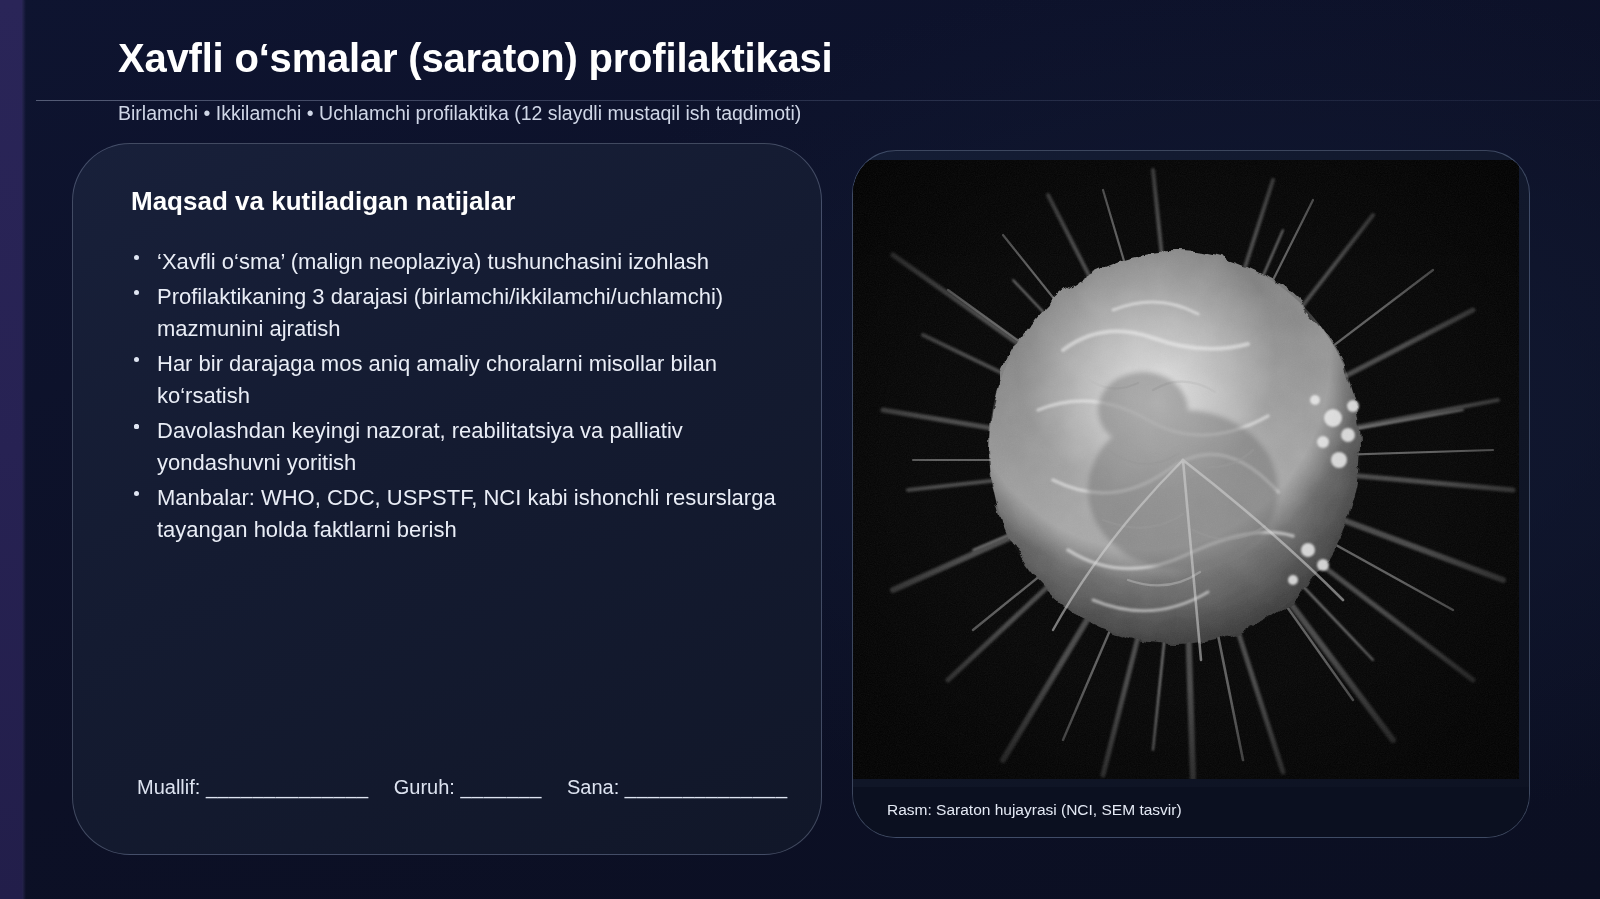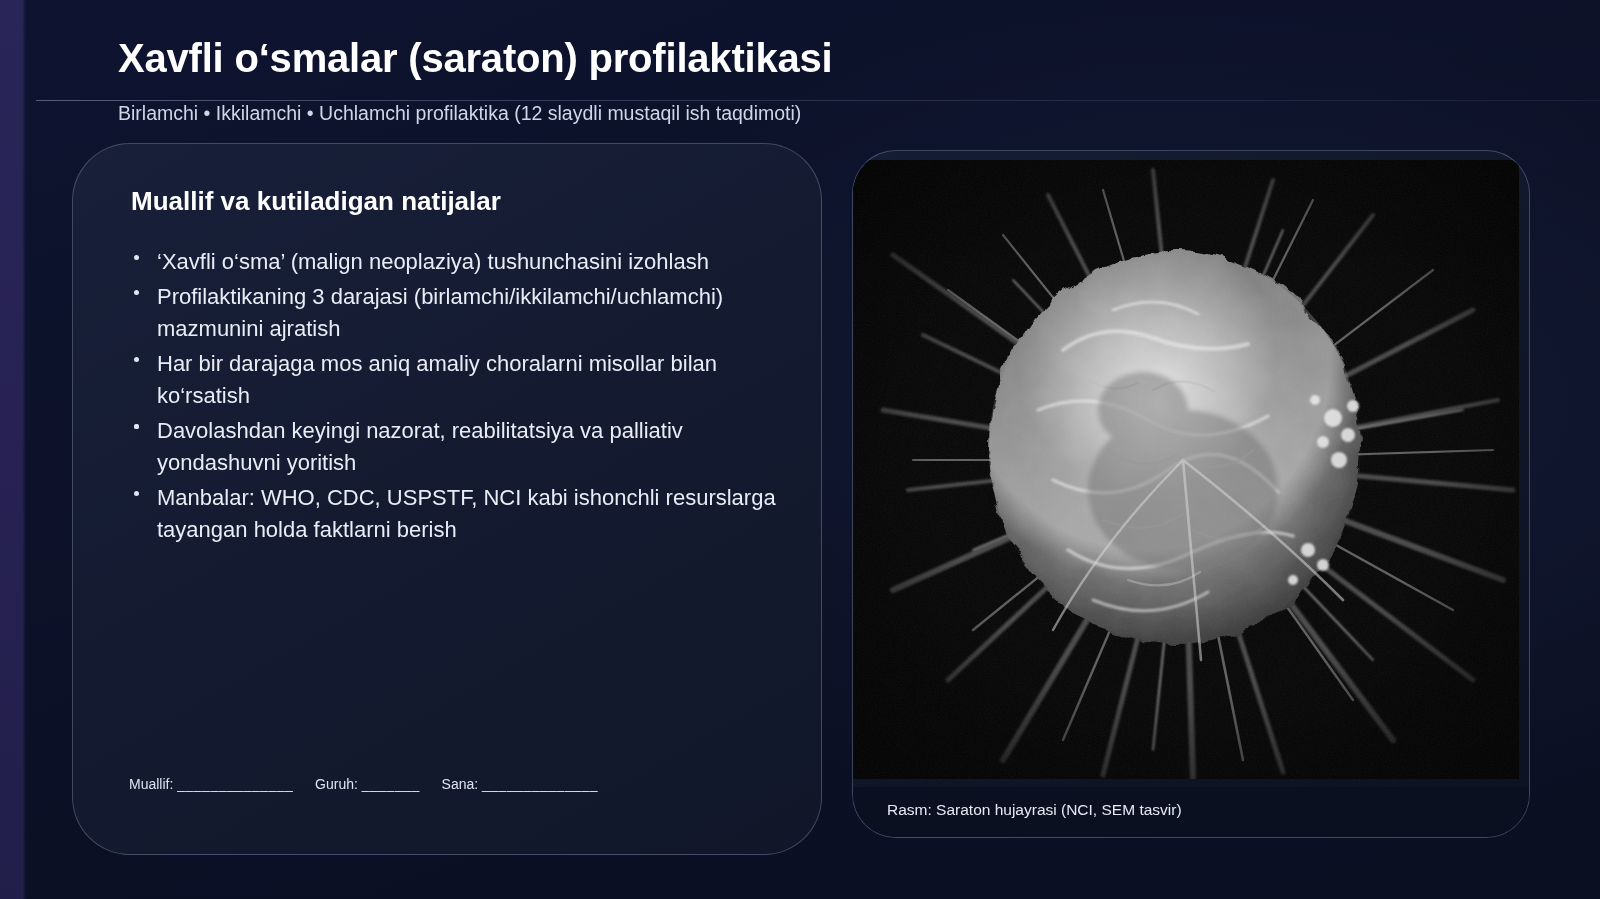--- a/index.html
+++ b/index.html
@@ -59,22 +59,22 @@
   }
   .bullet-item{
     position:relative;padding-left:28px;margin:0 0 3px 0;
     font-size:22px;line-height:32px;color:#e9edf6;font-weight:400;
   }
   .bullet-dot{
     position:absolute;left:5px;top:9px;width:5px;height:5px;border-radius:50%;
     background:#dfe5f2;
   }
   .meta-line{
-    position:absolute;left:56px;top:632px;
-    font-size:14px;color:#dde3f0;white-space:nowrap;
+    position:absolute;left:64px;top:632px;
+    font-size:20px;color:#dde3f0;white-space:nowrap;
   }
   .meta-line .blank{ letter-spacing:0.5px; }
   .meta-gap{ display:inline-block;width:14px; }
 
   
   .photo-card{
     position:absolute;left:852px;top:150px;width:678px;height:688px;
     border-radius:44px;
     background:linear-gradient(150deg,#141d35 0%,#101627 60%,#0d1222 100%);
     border:1px solid rgba(150,170,205,.34);
@@ -103,21 +103,21 @@
   <div class="accent-strip"></div>
   <div class="accent-strip-edge"></div>
 
   <div class="header">
     <div class="title">Xavfli o‘smalar (saraton) profilaktikasi</div>
     <div class="subtitle">Birlamchi • Ikkilamchi • Uchlamchi profilaktika (12 slaydli mustaqil ish taqdimoti)</div>
     <div class="header-rule"></div>
   </div>
 
   <div class="content-card">
-    <div class="card-heading">Muallif va kutiladigan natijalar</div>
+    <div class="card-heading">Maqsad va kutiladigan natijalar</div>
 
     <ul class="bullet-list">
       <li class="bullet-item">
         <span class="bullet-dot"></span>
         <span>‘Xavfli o‘sma’ (malign neoplaziya) tushunchasini izohlash</span>
       </li>
       <li class="bullet-item">
         <span class="bullet-dot"></span>
         <span>Profilaktikaning 3 darajasi (birlamchi/ikkilamchi/uchlamchi) mazmunini ajratish</span>
       </li>

